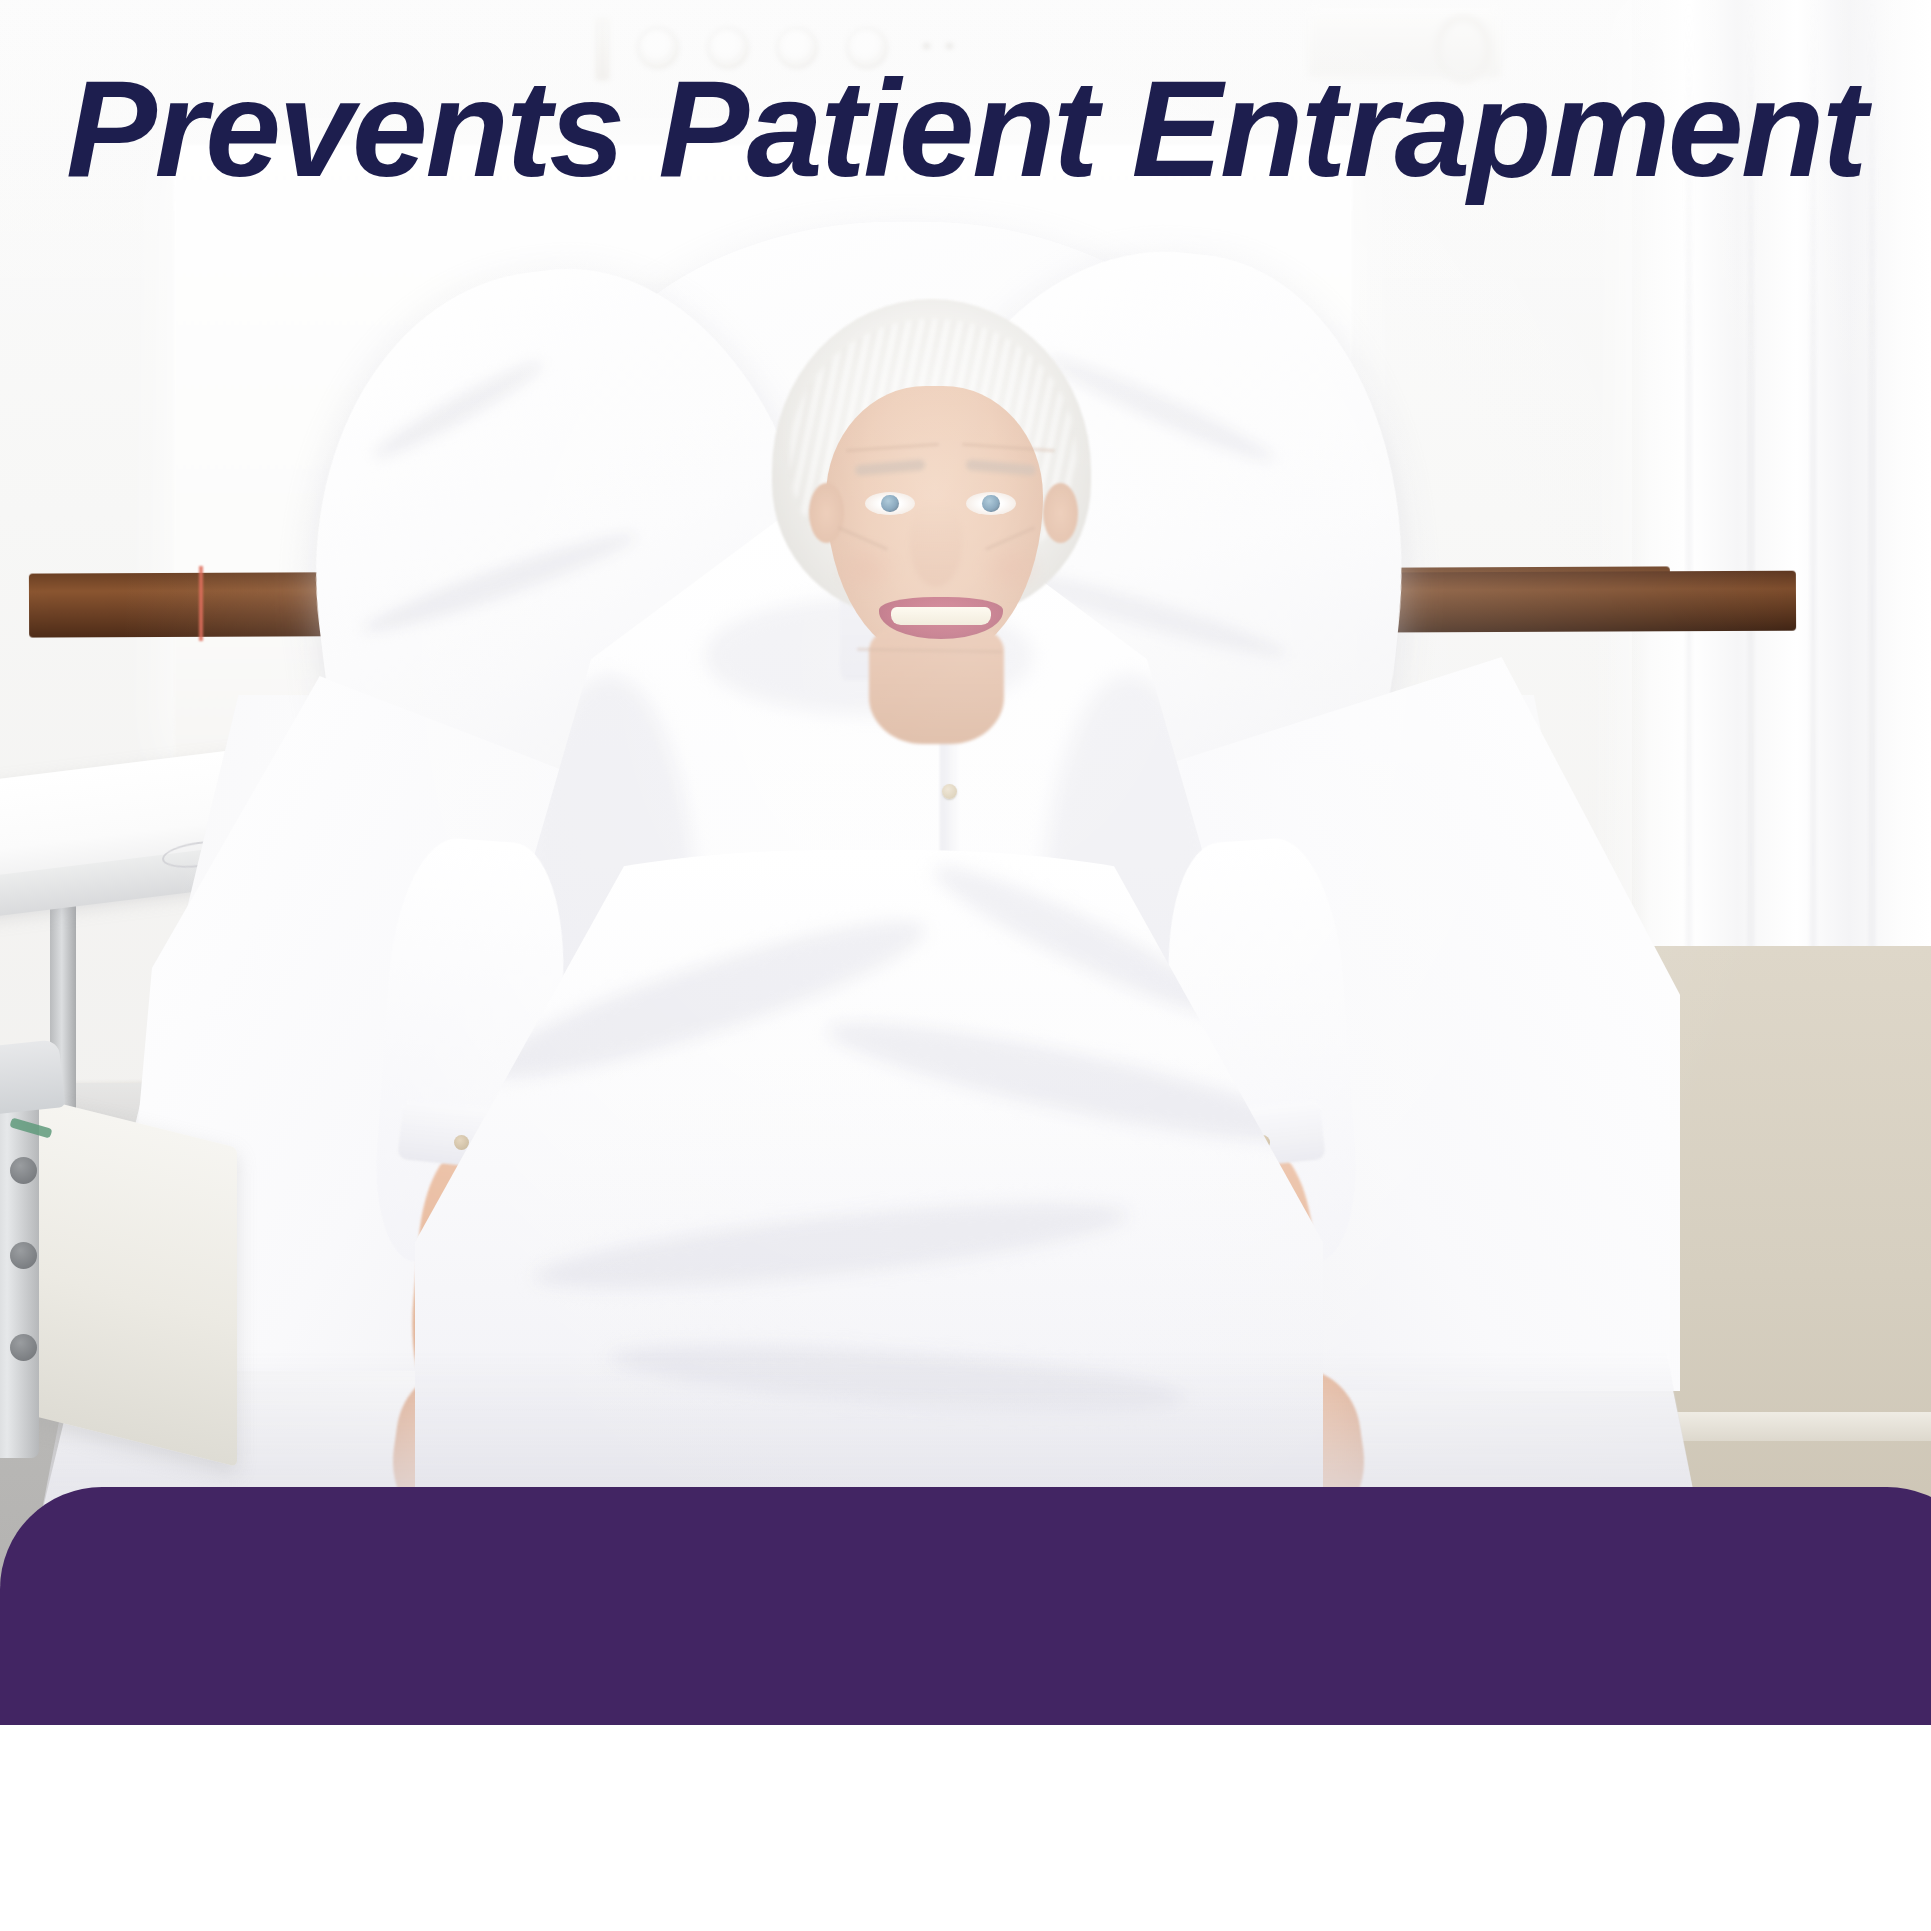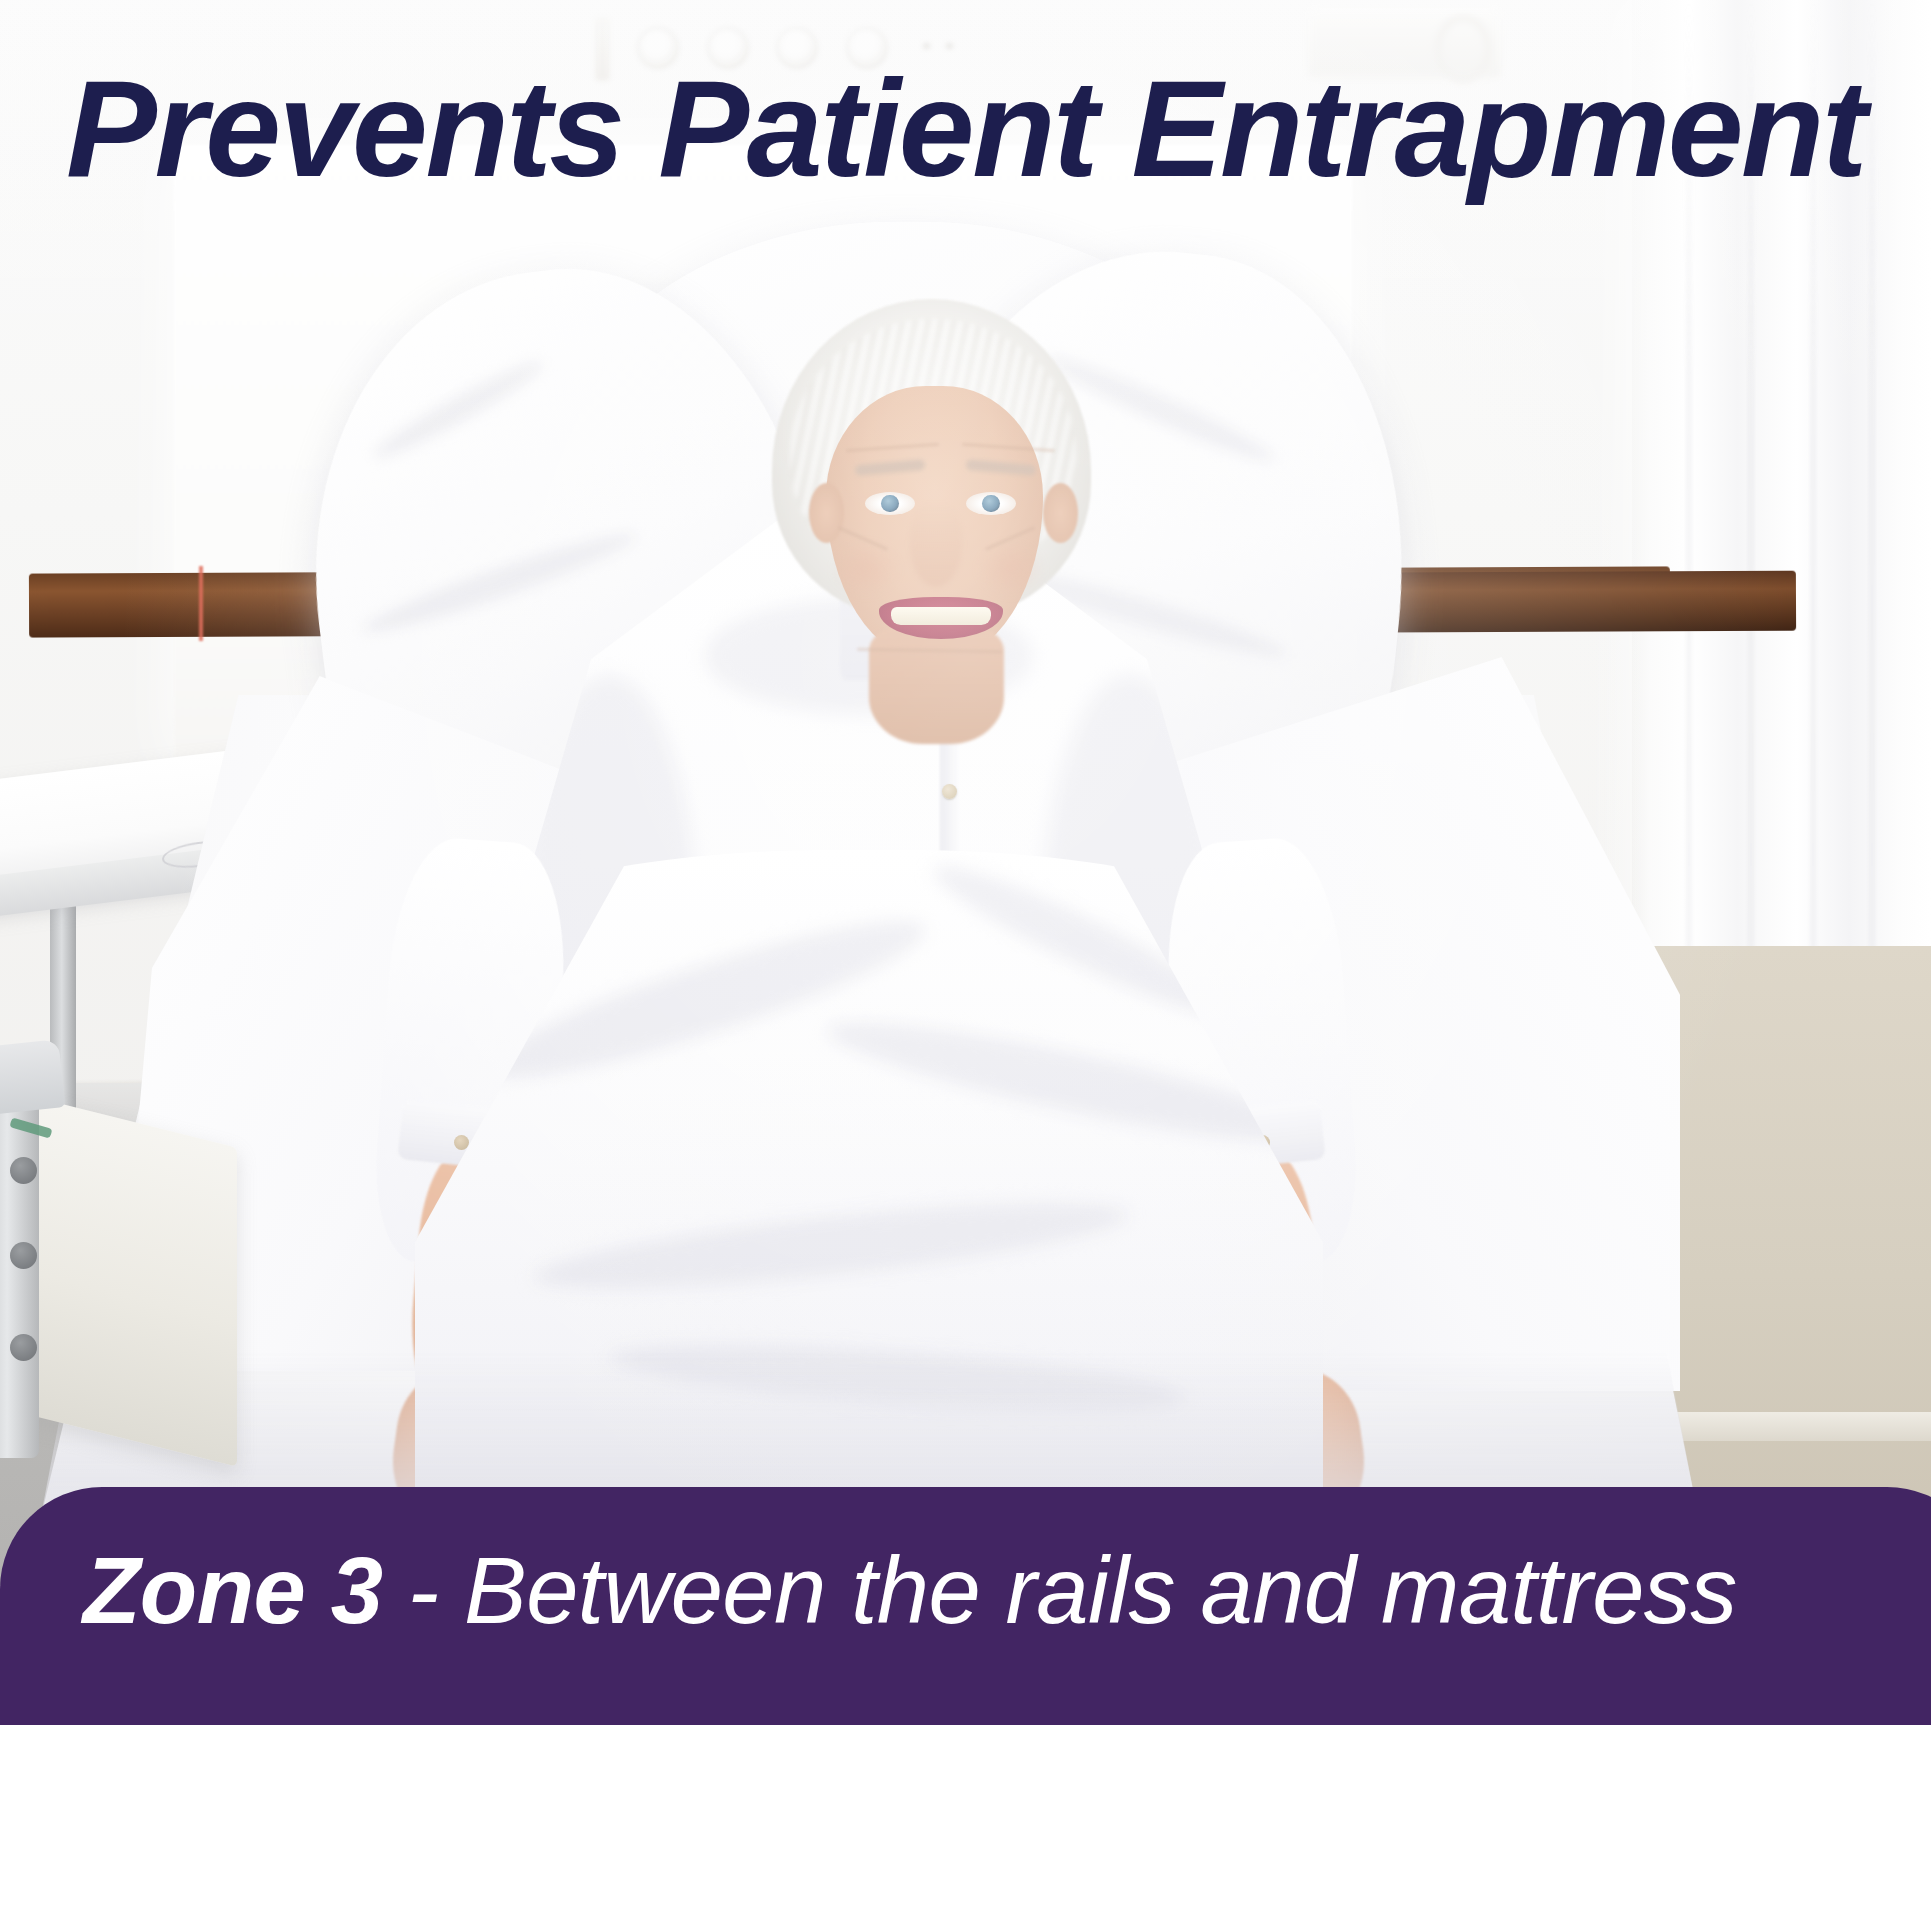--- a/index.html
+++ b/index.html
@@ -559,23 +559,20 @@
     <div class="rail-knob" style="top:1334px;"></div>
 
     <div class="photo-tone"></div>
   </div>
 
   <h1 class="title">Prevents Patient Entrapment</h1>
 
   <div class="banner">
     <div class="banner-inner">
 
-      <div class="banner-line l1">
-        <span class="zone">Zone 3</span><span> - </span><span>Between the rails and mattress</span>
-      </div>
 
 
 
     </div>
   </div>
 
 </div>
 
 
 </body></html>

